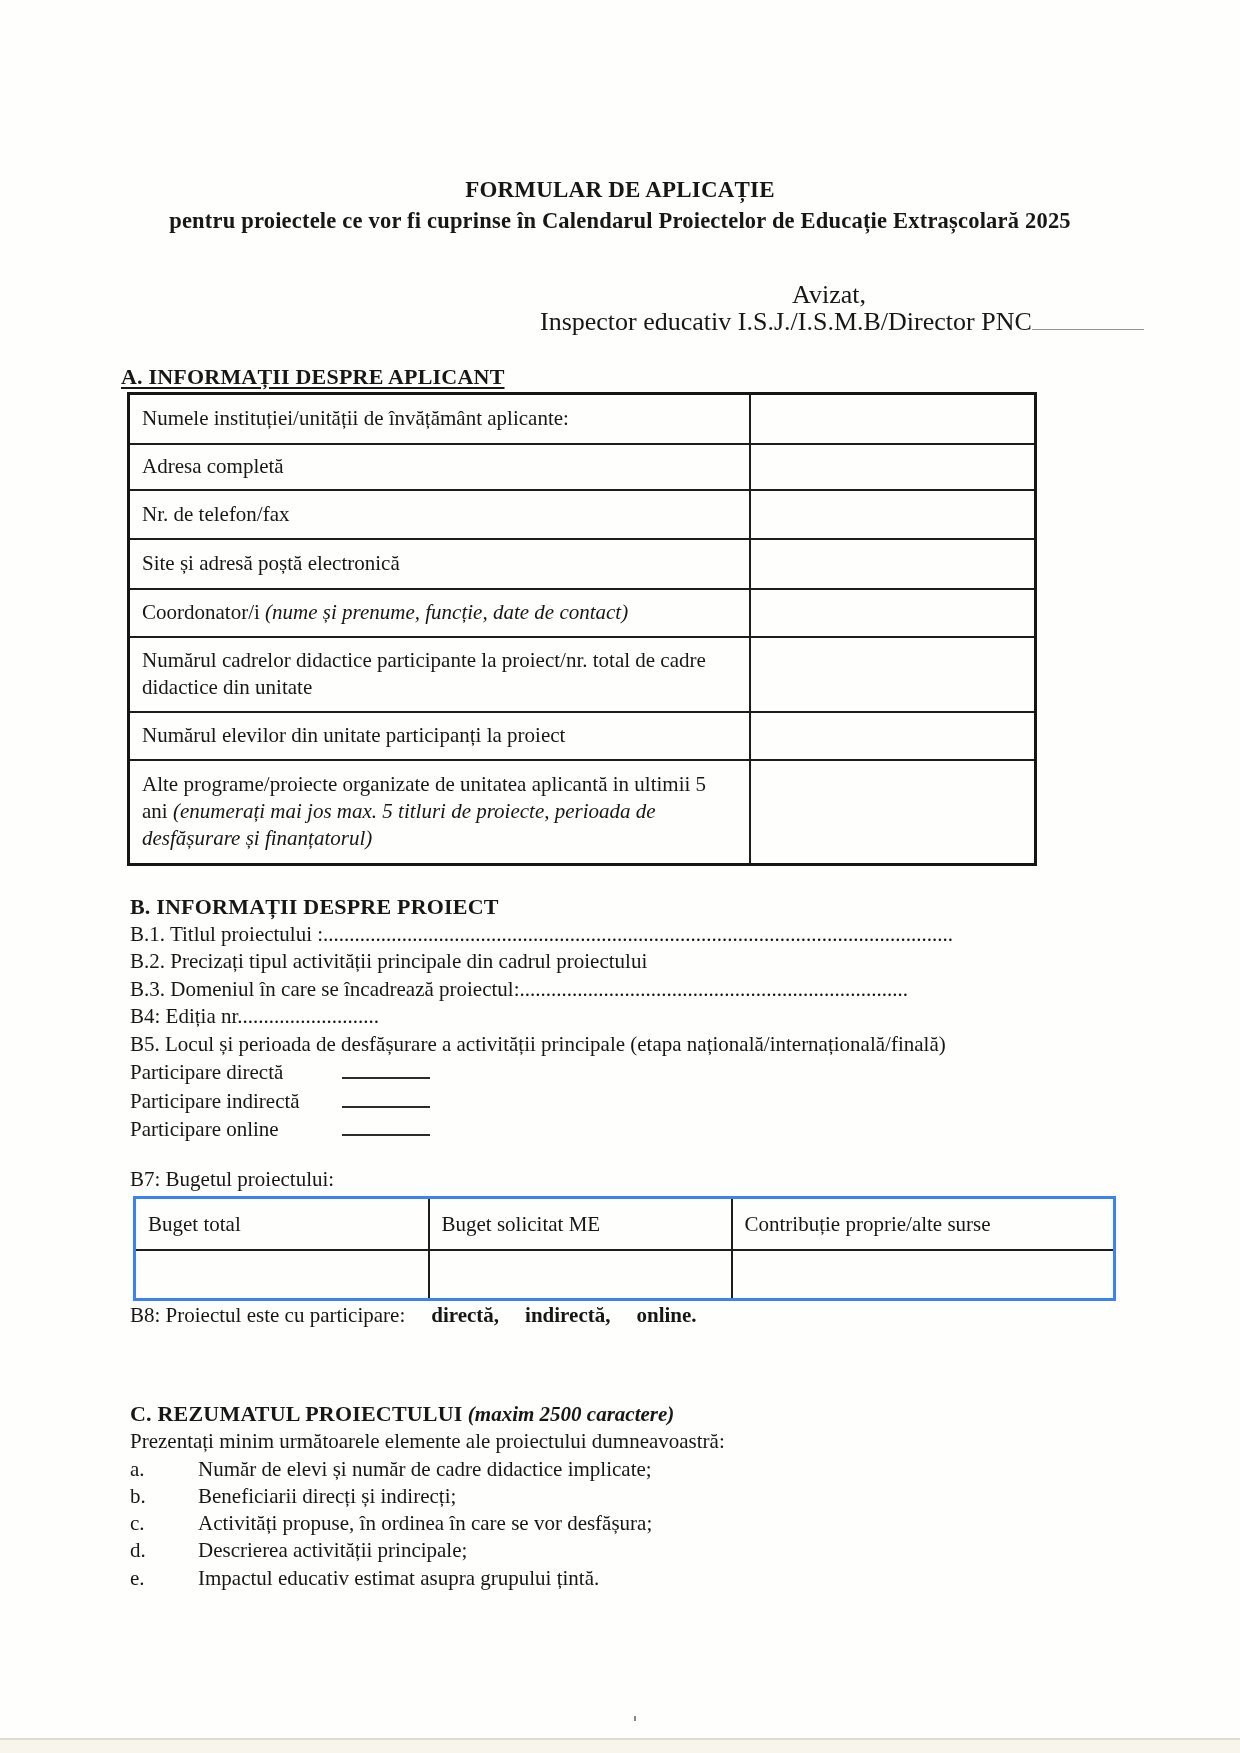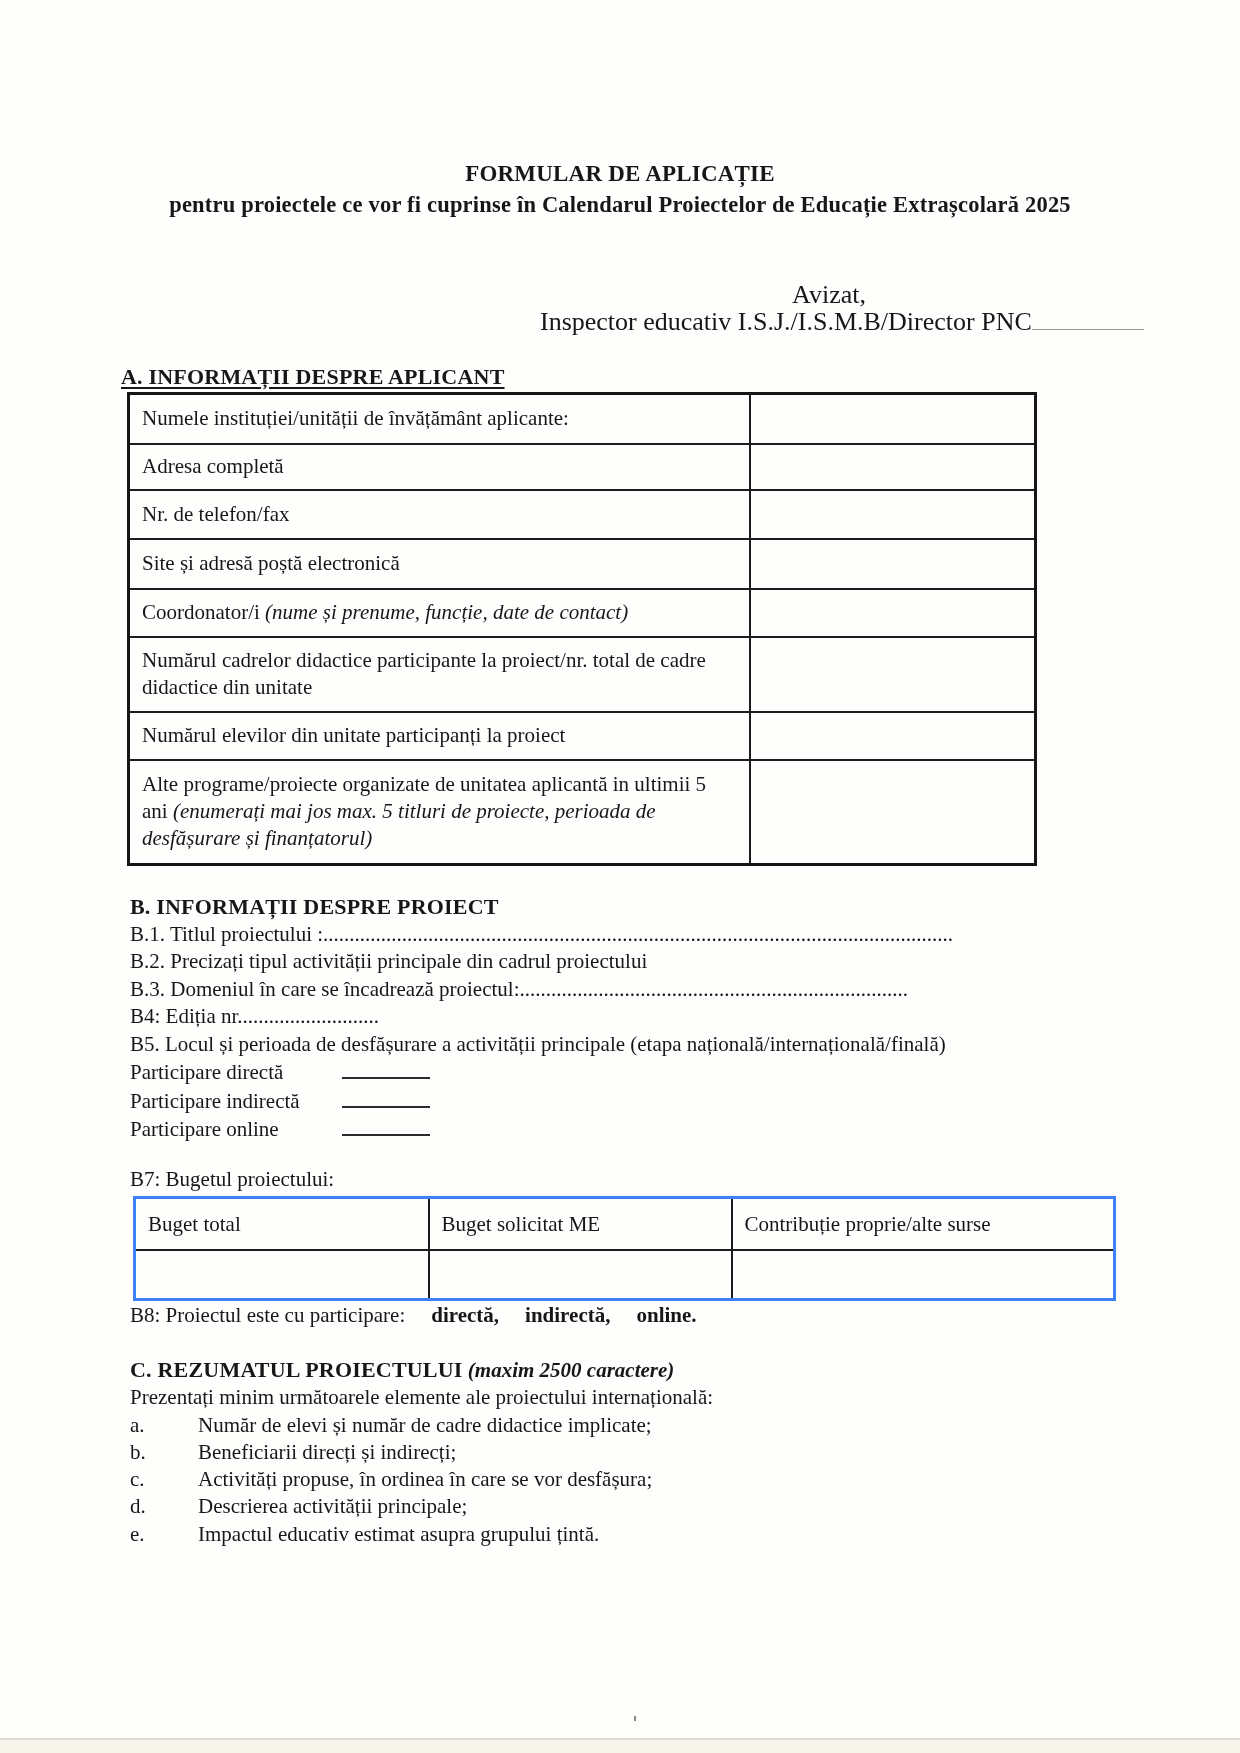--- a/index.html
+++ b/index.html
@@ -9,21 +9,21 @@
     background: #ffffff;
     font-family: "Liberation Serif", "DejaVu Serif", serif;
     color: #171717;
     position: relative;
     overflow: hidden;
   }
   .page { position: absolute; inset: 0; background: #fefefc; }
 
   
   .title-wrap {
-    position: absolute; top: 158px; left: 0; width: 100%;
+    position: absolute; top: 174px; left: 0; width: 100%;
     text-align: center; font-weight: bold;
     font-size: 23px; line-height: 31px;
     letter-spacing: 0.2px;
   }
   .title-line2 { font-size: 22.5px; }
 
   
   .approval {
     position: absolute; top: 281px; left: 540px; width: 590px;
     font-size: 26px; line-height: 27px;
@@ -97,21 +97,21 @@
   tr.bval  { height: 50px; }
 
   .b8-line {
     position: absolute; top: 1303px; left: 130px;
     font-size: 21px; white-space: nowrap;
   }
   .b8-opt { margin-left: 26px; font-weight: bold; }
 
   
   .section-c {
-    position: absolute; top: 1356px; left: 130px; width: 1010px;
+    position: absolute; top: 1400px; left: 130px; width: 1010px;
     font-size: 21px; line-height: 27.3px;
   }
   .heading-c-note { font-style: italic; font-weight: 600; font-size: 21px; }
   .c-item .marker { display: inline-block; width: 68px; }
 
   
   .scan-line {
     position: absolute; top: 1738px; left: 0; width: 100%; height: 2px;
     background: #d8d2c3; opacity: 0.8;
   }
@@ -225,21 +225,21 @@
 
   <div class="b8-line">
     <span>B8: Proiectul este cu participare:</span><span class="b8-opt">directă,</span><span class="b8-opt">indirectă,</span><span class="b8-opt">online.</span>
   </div>
 
   <div class="section-c">
     <div>
       <span class="heading">C. REZUMATUL PROIECTULUI</span>
       <span class="heading-c-note">(maxim 2500 caractere)</span>
     </div>
-    <div>Prezentați minim următoarele elemente ale proiectului internațională:</div>
+    <div>Prezentați minim următoarele elemente ale proiectului dumneavoastră:</div>
     <div class="c-item">
       <span class="marker">a.</span><span>Număr de elevi și număr de cadre didactice implicate;</span>
     </div>
     <div class="c-item">
       <span class="marker">b.</span><span>Beneficiarii direcți și indirecți;</span>
     </div>
     <div class="c-item">
       <span class="marker">c.</span><span>Activități propuse, în ordinea în care se vor desfășura;</span>
     </div>
     <div class="c-item">

